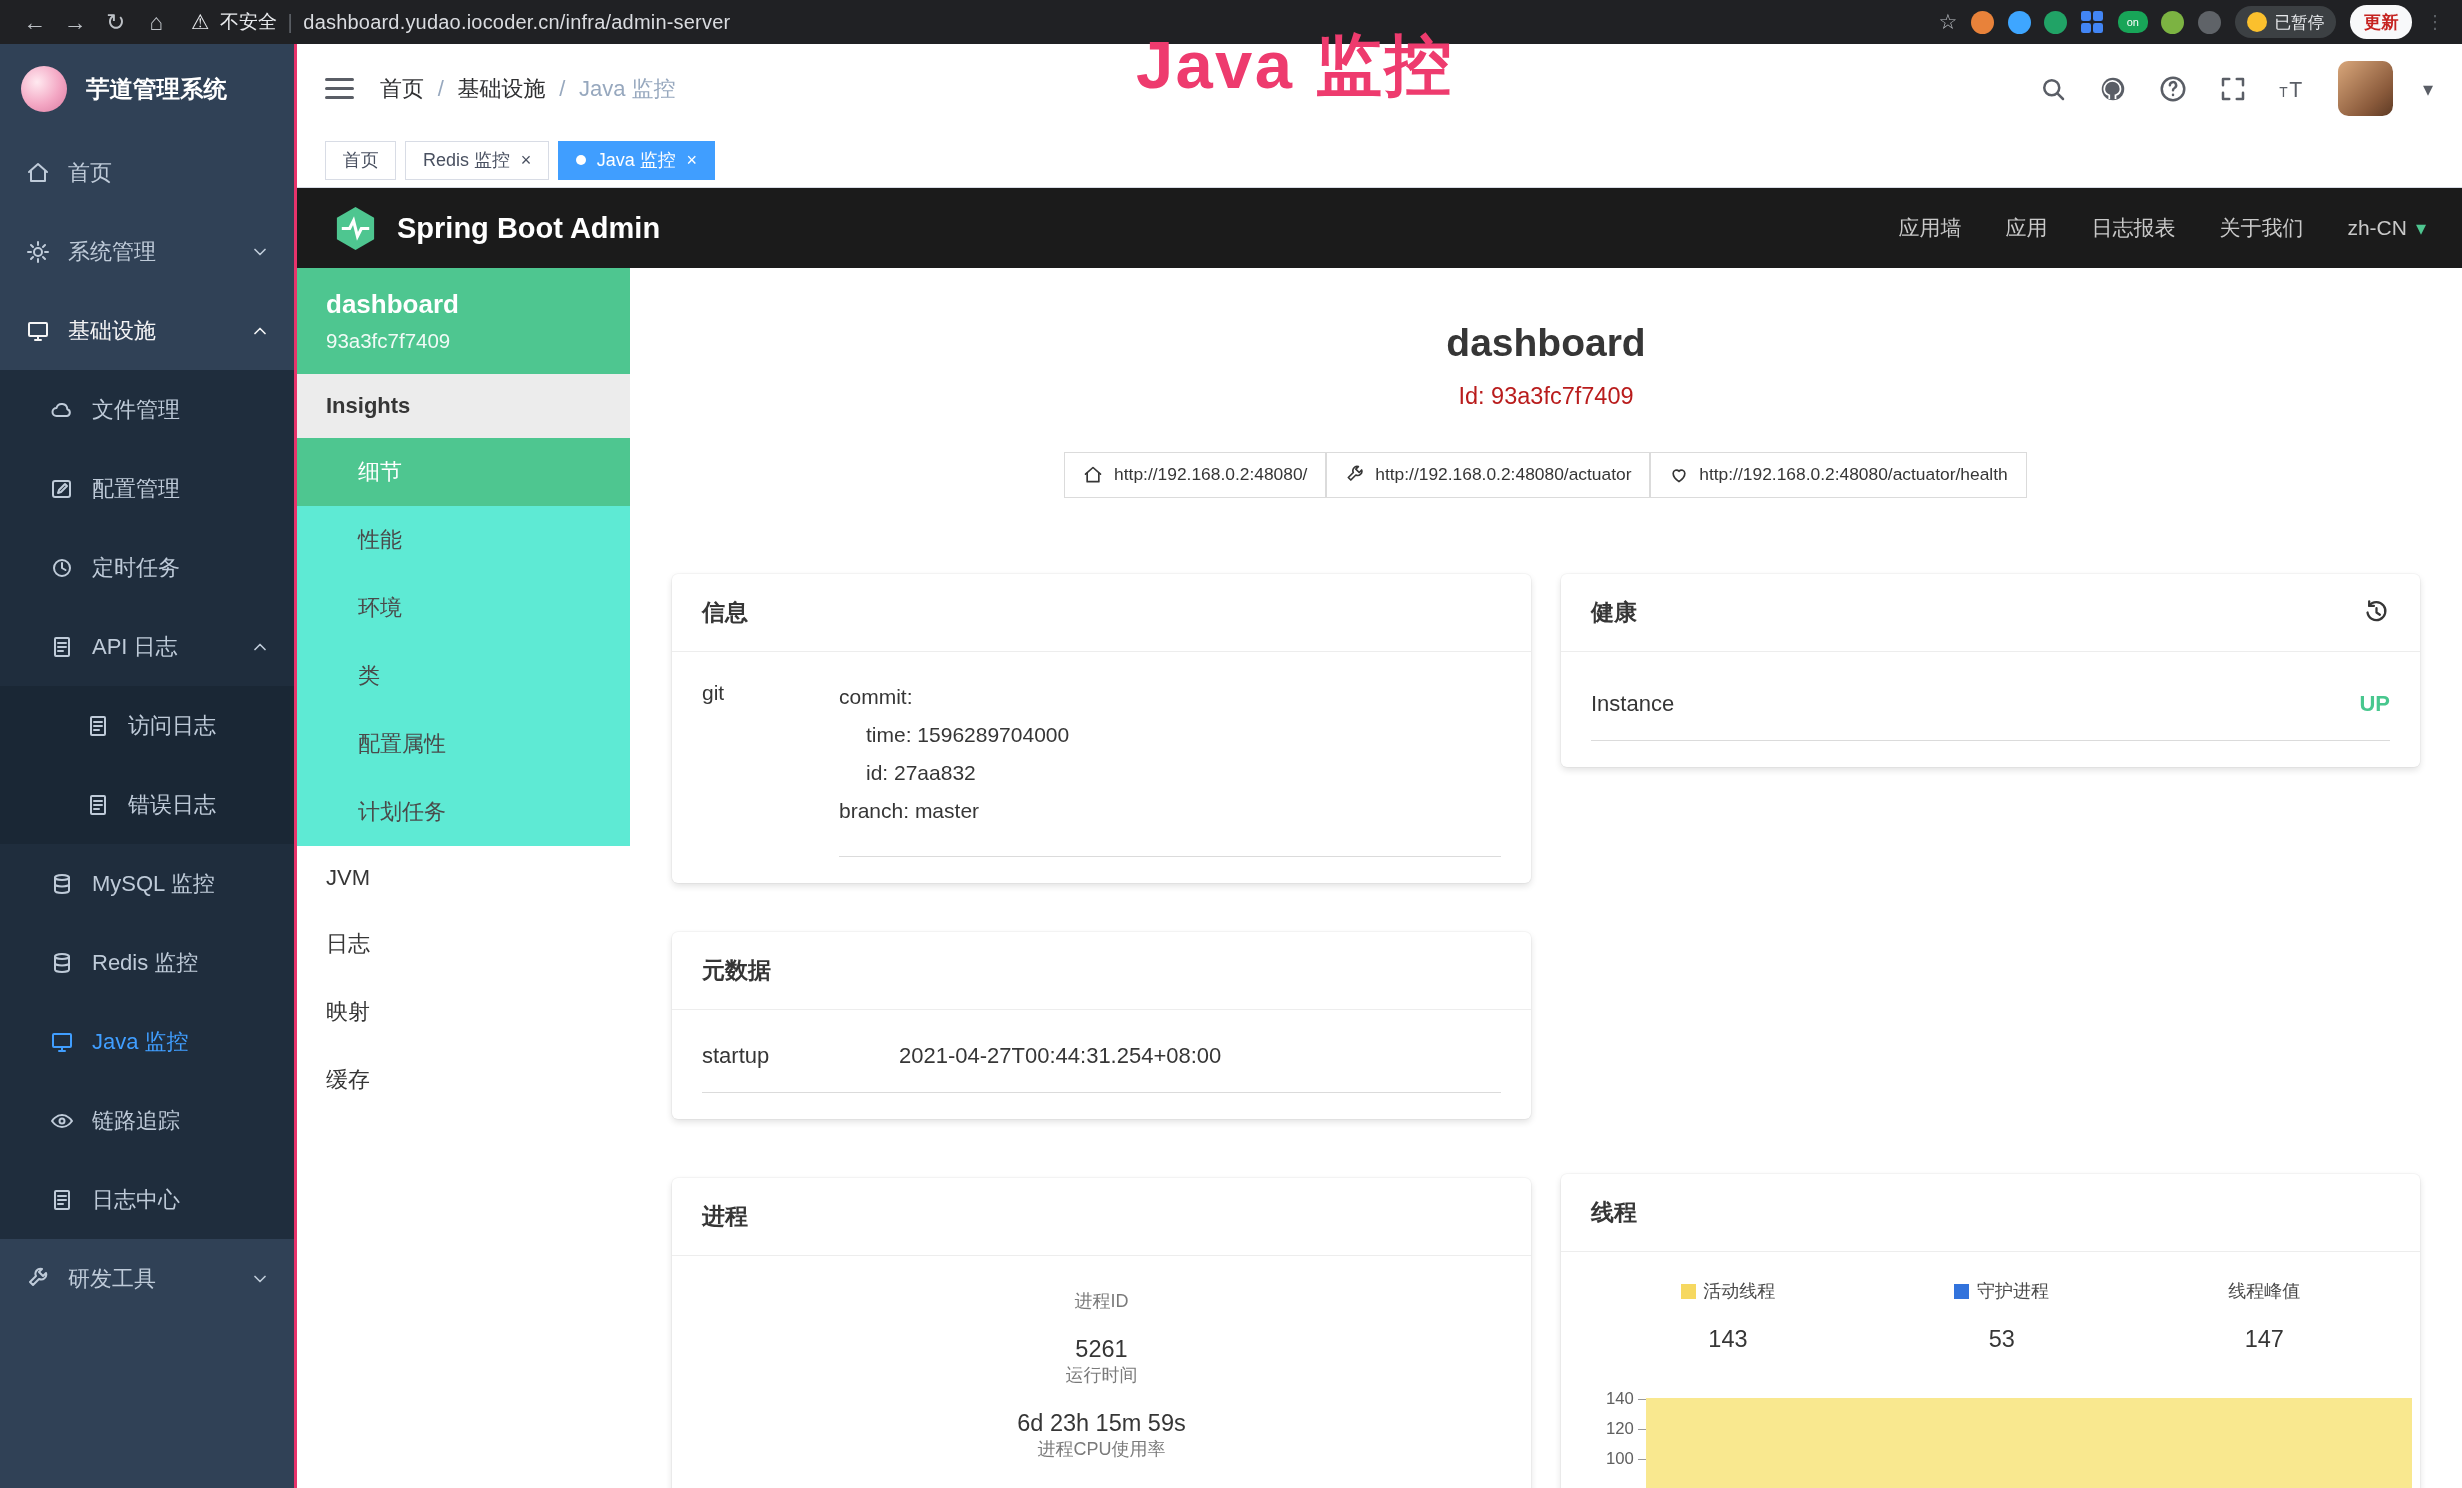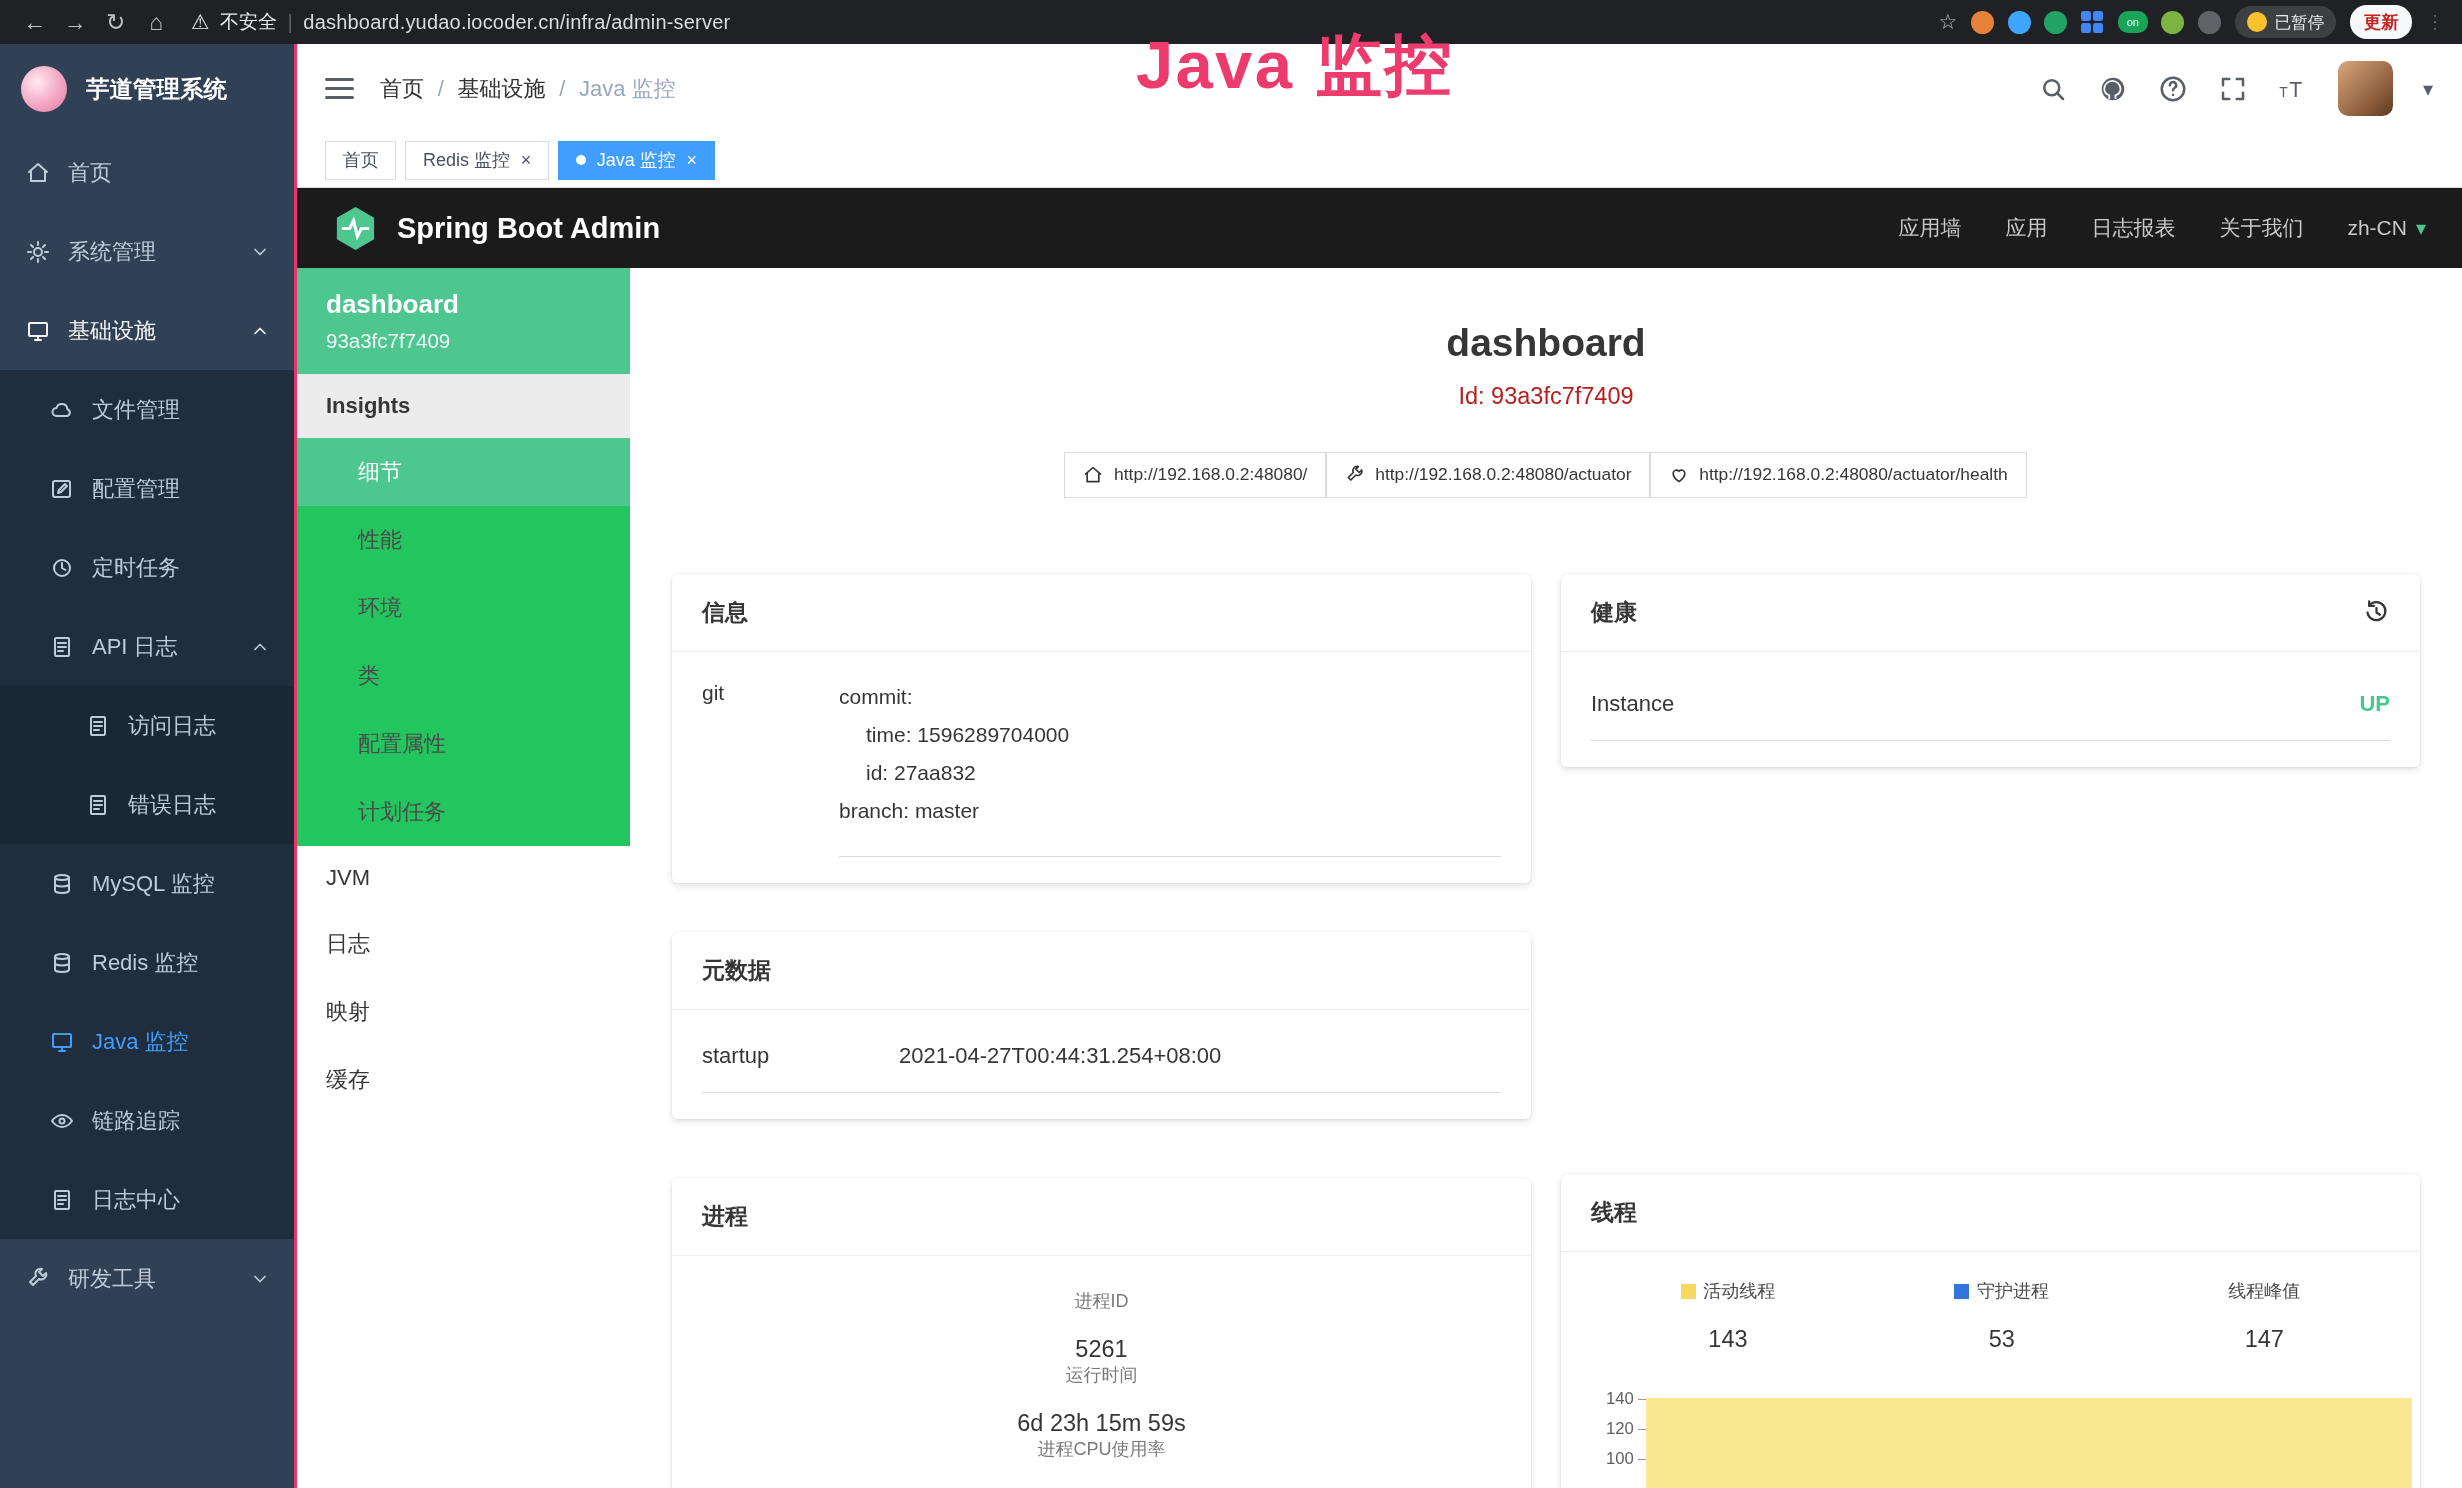--- a/index.html
+++ b/index.html
@@ -76,21 +76,21 @@
   .lang { display:flex; align-items:center; gap:9px; cursor:pointer; }
   .lang-caret { color:#4ec690; font-size:20px; }
 
   
   .sba-body { flex:1; display:flex; min-height:0; }
   .sba-sb { width:334px; flex-shrink:0; background:#fff; display:flex; flex-direction:column; }
   .sb-head { background:#4ec690; color:#fff; padding:21px 30px; cursor:pointer; }
   .sb-app { font-weight:bold; font-size:26px; margin-bottom:9px; }
   .sb-id { font-size:20.5px; opacity:.92; }
   .sb-section { background:#ececec; color:#363636; font-weight:bold; font-size:22px; padding:19px 30px; }
-  .sb-sub { background:#22c55e; }
+  .sb-sub { background:#5eead4; }
   .sb-item { padding:19px 30px 19px 62px; font-size:22px; color:#4a4a4a; cursor:pointer; }
   .sb-item.active { background:#4ec690; color:#fff; }
   .sb-item2 { padding:19px 30px; font-size:22px; color:#363636; background:#fff; cursor:pointer; }
 
   
   .sba-main { flex:1; min-width:0; padding:0 42px; overflow:hidden; }
   .hero { text-align:center; margin-top:53px; }
   .hero h1 { font-size:39px; color:#363636; font-weight:bold; }
   .hero .hsub { font-size:23.5px; color:#b91c1c; margin-top:18px; }
   .linkrow { display:flex; justify-content:center; margin-top:42px; }

